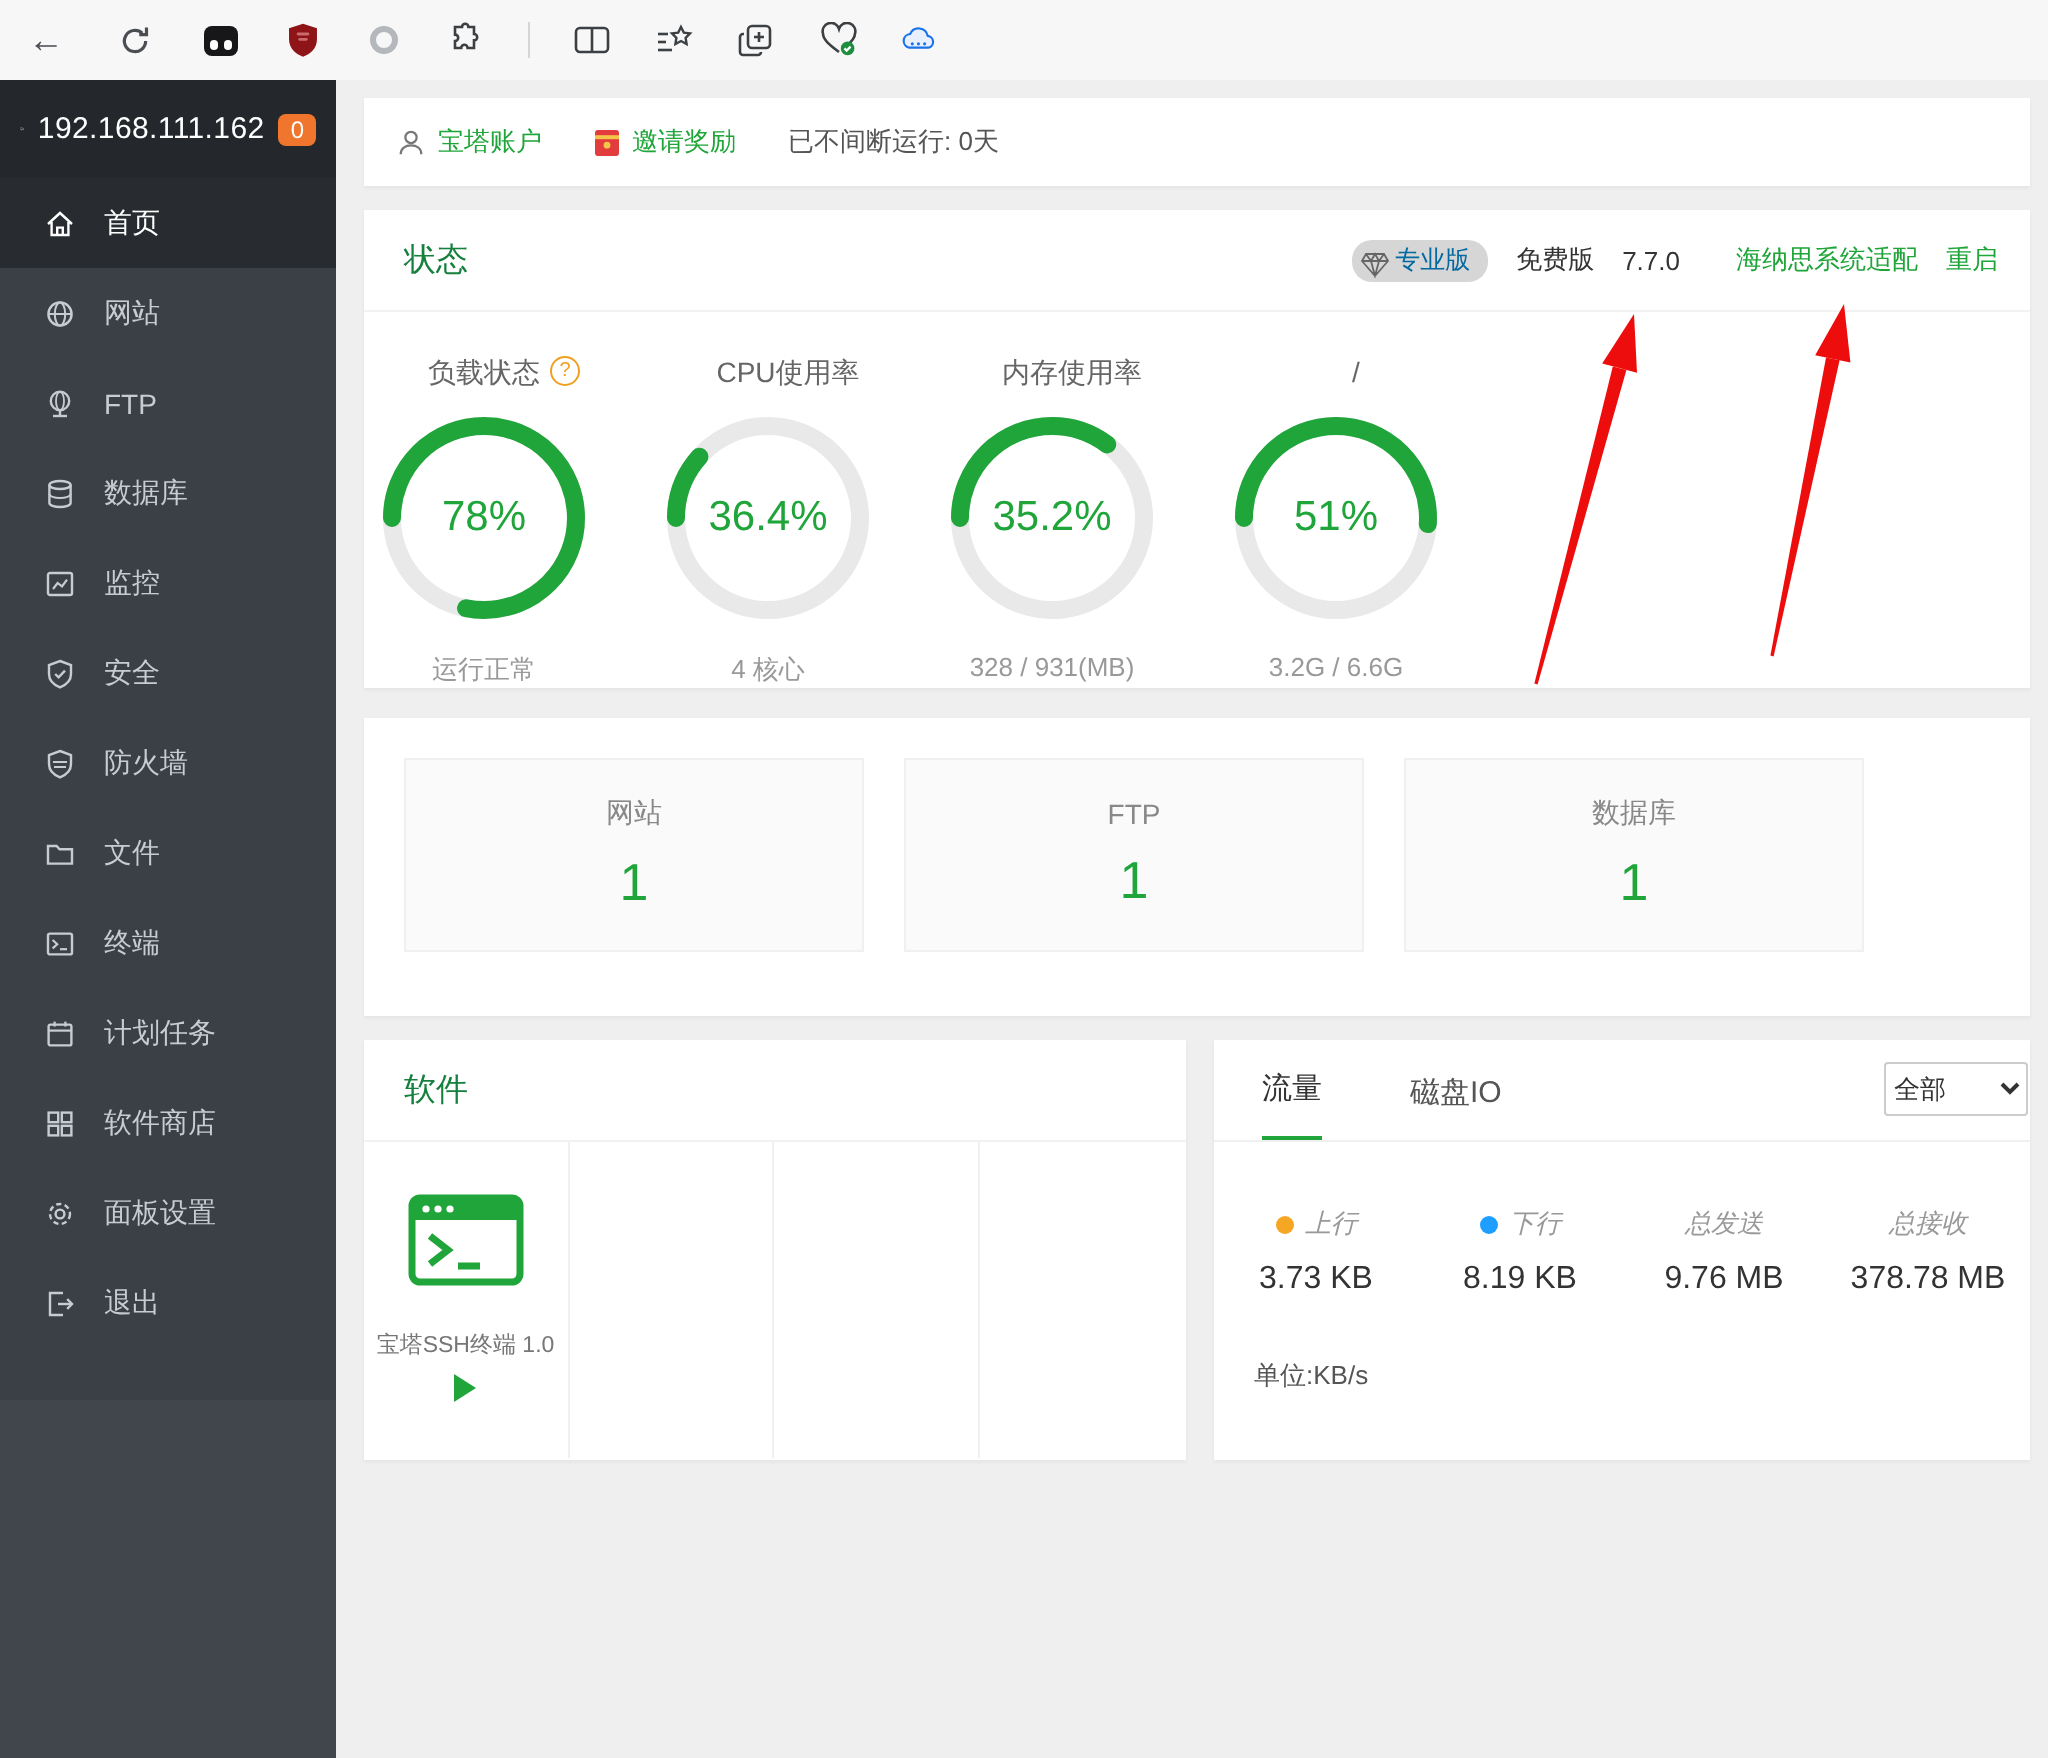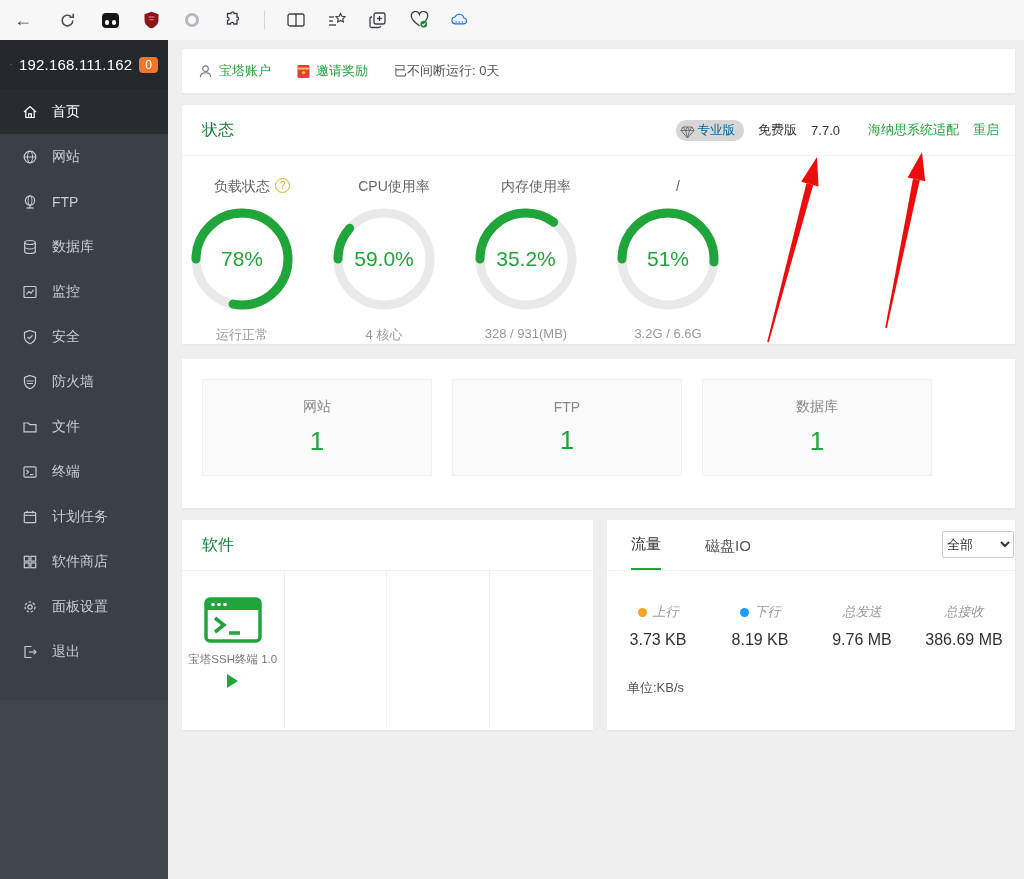--- a/index.html
+++ b/index.html
@@ -81,21 +81,21 @@
   .ov-label { font-size:14px; color:#888; }
   .ov-val { font-size:26px; }
   .val-green { color:#20a53a; } .val-red { color:#e23e3e; }
 
   
   .bottom-row { display:flex; gap:14px; height:210px; }
   .software-card { width:411px; flex:none; }
   .soft-grid { display:flex; height:158px; }
   .soft-cell { width:102.5px; border-right:1px solid #f0f0f0; display:flex; flex-direction:column;
     align-items:center; padding-top:26px; }
-  .soft-name { margin-top:9px; font-size:11.5px; color:#777; white-space:nowrap; }
+  .soft-name { margin-top:22px; font-size:11.5px; color:#777; white-space:nowrap; }
   .play-tri { margin-top:7px; width:0; height:0; border-left:11px solid #20a53a;
     border-top:7px solid transparent; border-bottom:7px solid transparent; cursor:pointer; }
   .traffic-card { flex:1; }
   .traf-head { height:51px; border-bottom:1px solid #f0f0f0; display:flex; align-items:flex-end;
     padding:0 12px 0 24px; position:relative; }
   .traf-tab { font-size:15px; color:#555; padding-bottom:14px; margin-right:44px; cursor:pointer; }
   .traf-tab.active { color:#333; border-bottom:2px solid #20a53a; }
   .traf-select { position:absolute; right:1px; top:11px; width:72px; height:27px;
     font-size:13px; color:#333; border:1px solid #ccc; border-radius:2px; background:#fff; }
   .traf-stats { display:grid; grid-template-columns:repeat(4,1fr); text-align:center; margin-top:32px; }
@@ -348,21 +348,21 @@
           </div>
           <span class="gauge-sub">运行正常</span>
         </div>
         <div class="gauge">
           <span class="gauge-label">CPU使用率</span>
           <div class="ring-wrap">
             <svg width="110" height="110">
               <circle cx="55" cy="55" r="46" fill="none" stroke="#e9e9e9" stroke-width="9"></circle>
               <circle cx="55" cy="55" r="46" fill="none" stroke="#20a53a" stroke-width="9" stroke-linecap="round" stroke-dasharray="33.52707679911027 289.02652413026095" transform="rotate(-90 55 55)"></circle>
             </svg>
-            <span class="ring-pct">59.0%</span>
+            <span class="ring-pct">36.4%</span>
           </div>
           <span class="gauge-sub">4 核心</span>
         </div>
         <div class="gauge">
           <span class="gauge-label">内存使用率</span>
           <div class="ring-wrap">
             <svg width="110" height="110">
               <circle cx="55" cy="55" r="46" fill="none" stroke="#e9e9e9" stroke-width="9"></circle>
               <circle cx="55" cy="55" r="46" fill="none" stroke="#20a53a" stroke-width="9" stroke-linecap="round" stroke-dasharray="101.73733649385187 289.02652413026095" transform="rotate(-90 55 55)"></circle>
             </svg>
@@ -455,21 +455,21 @@
           <div>
             <div class="stat-label">
                 <span>总发送</span>
               </div>
             <div class="stat-val">9.76 MB</div>
           </div>
           <div>
             <div class="stat-label">
                 <span>总接收</span>
               </div>
-            <div class="stat-val">386.69 MB</div>
+            <div class="stat-val">378.78 MB</div>
           </div>
         </div>
         <div class="traf-unit">单位:KB/s</div>
       </div>
     </div>
   </div>
 </div>
 
 <svg class="arrows-overlay">
   <polygon points="813.2,185.0 768.8,342.2 767.2,341.8 806.4,183.2" fill="#ee0d0d"></polygon>

